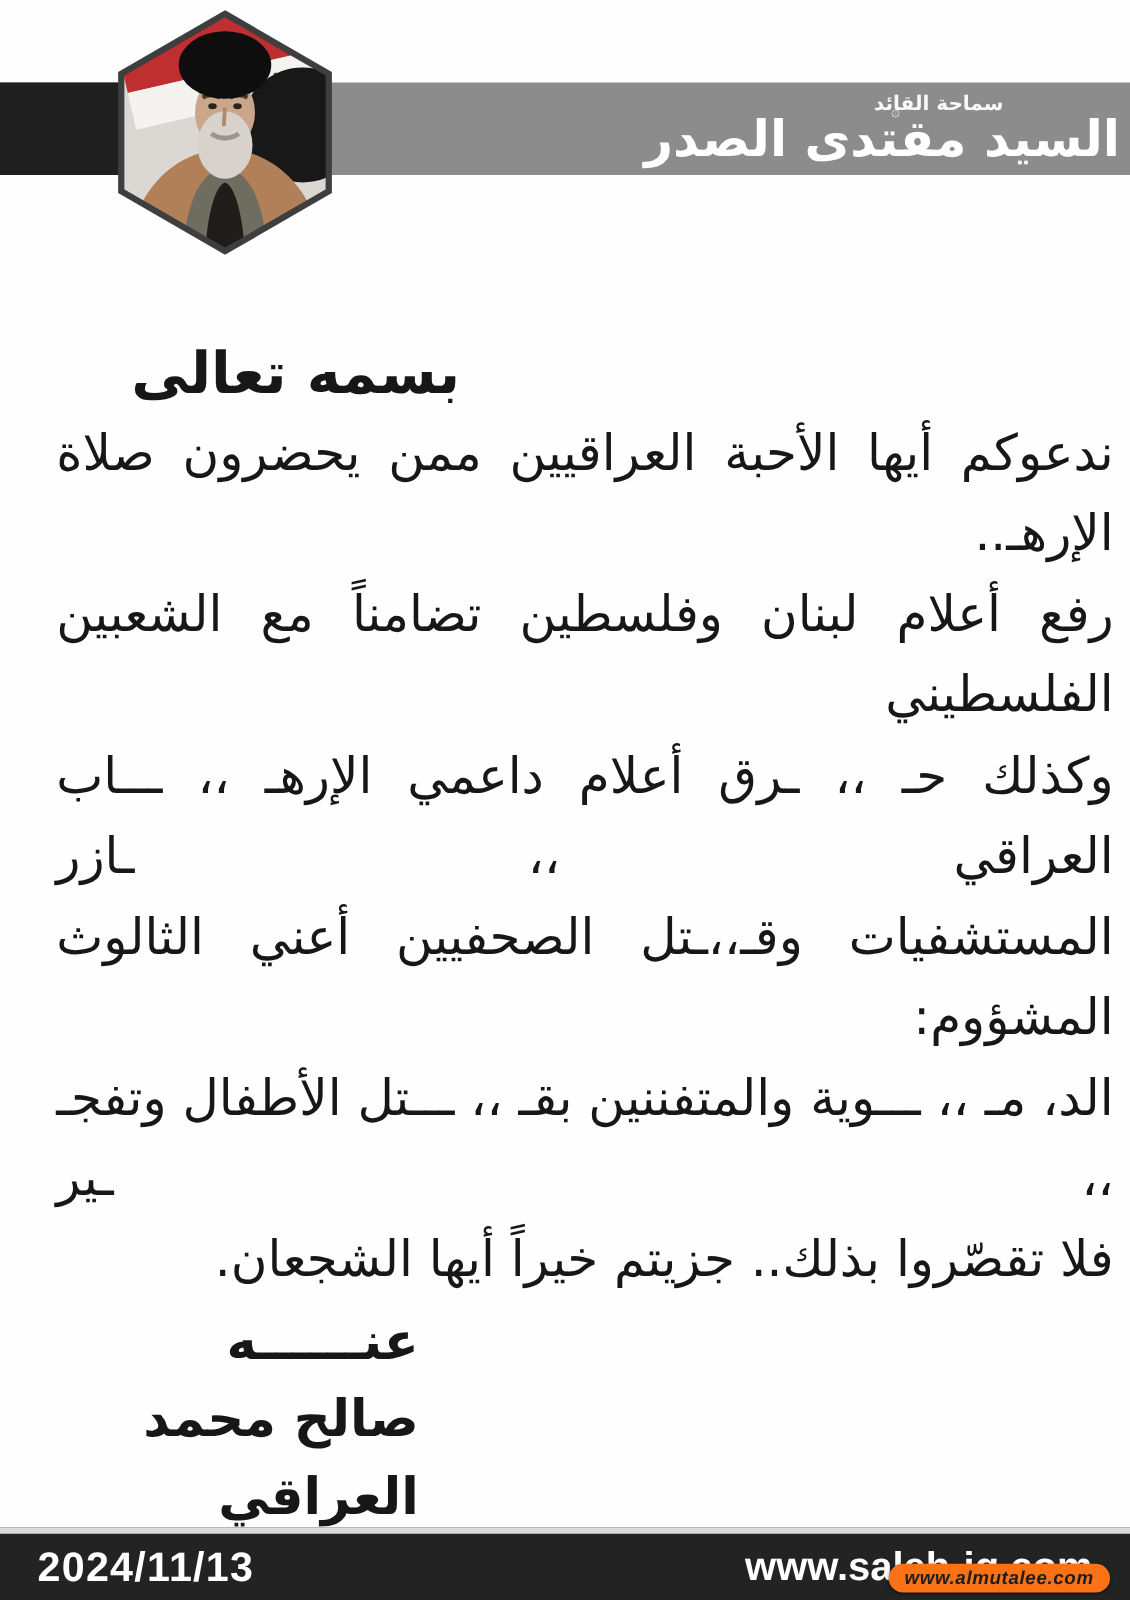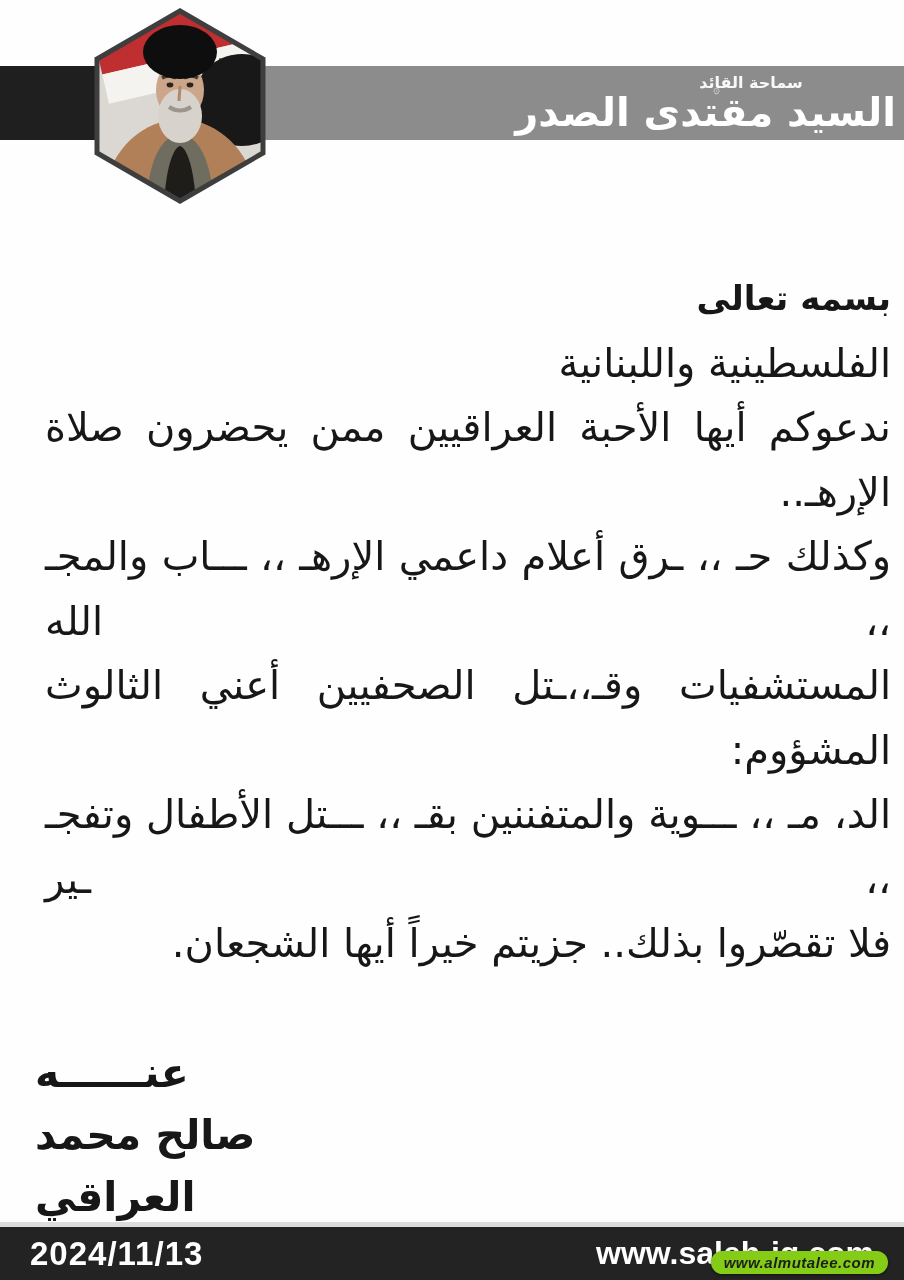--- a/index.html
+++ b/index.html
@@ -16,39 +16,39 @@
     text-align:center;direction:rtl;display:flex;flex-direction:column;justify-content:center;
   }
   .callig-small{font-size:16px;line-height:18px;letter-spacing:1px;font-weight:bold;opacity:.95;}
   .callig-big{font-size:40px;line-height:40px;font-weight:bold;white-space:nowrap;}
   .seal{position:absolute;top:16px;right:176px;font-size:12px;color:#ffffff;opacity:.85;}
   
   .content{
     position:absolute;top:266px;left:45px;right:13px;direction:rtl;
     color:#171717;font-size:40px;line-height:64.5px;
   }
-  .title{text-align:right;font-weight:bold;font-size:34px;padding-left:60px;}
+  .title{text-align:left;font-weight:bold;font-size:46px;padding-left:60px;}
   .line{min-height:64.5px;}
   .l-just{text-align:justify;text-align-last:justify;}
   .l-right{text-align:right;}
   .sig{
-    position:absolute;top:1042px;left:35px;width:300px;direction:rtl;text-align:left;
+    position:absolute;top:1042px;left:35px;width:300px;direction:rtl;text-align:right;
     color:#171717;font-weight:bold;font-size:41px;line-height:62px;
   }
   
   .footer{
     position:absolute;left:0;bottom:0;width:904px;height:58px;box-sizing:border-box;
     background:#232323;border-top:5px solid #dcdcdc;
     display:flex;align-items:center;justify-content:space-between;
     padding:0 30px;color:#ffffff;
   }
   .footer-date{font-weight:bold;font-size:33px;letter-spacing:1px;font-family:"Liberation Sans",sans-serif;}
   .footer-site{font-weight:bold;font-size:32px;font-family:"Liberation Sans",sans-serif;}
   .watermark{
-    position:absolute;right:16px;bottom:6px;background:#84cc16;color:#1d1d1d;
+    position:absolute;right:16px;bottom:6px;background:#f97316;color:#1d1d1d;
     border-radius:13px;padding:3px 13px;font-style:italic;font-weight:bold;font-size:15px;
     font-family:"Liberation Sans",sans-serif;box-shadow:0 1px 3px rgba(0,0,0,.55);
     letter-spacing:.5px;white-space:nowrap;
   }
 </style>
 </head>
 <body>
 
 <div class="page">
 
@@ -90,23 +90,23 @@
   </svg>
 
   <div class="callig">
     <span class="seal">۞</span>
     <div class="callig-small">سماحة القائد</div>
     <div class="callig-big">السيد مقتدى الصدر</div>
   </div>
 
   <div class="content">
     <div class="line title">بسمه تعالى</div>
-    <div class="line l-right">الفلسطينية واللبنانية</div>
     <div class="line l-just">ندعوكم أيها الأحبة العراقيين ممن يحضرون صلاة الإرهـ..</div>
-    <div class="line l-just">وكذلك حـ ،، ـرق أعلام داعمي الإرهـ ،، ـــاب والمجـ ،، الله</div>
+    <div class="line l-just">رفع أعلام لبنان وفلسطين تضامناً مع الشعبين الفلسطيني</div>
+    <div class="line l-just">وكذلك حـ ،، ـرق أعلام داعمي الإرهـ ،، ـــاب العراقي ،، ـازر</div>
     <div class="line l-just">المستشفيات وقـ،،ـتل الصحفيين أعني الثالوث المشؤوم:</div>
     <div class="line l-just">الد، مـ ،، ـــوية والمتفننين بقـ ،، ـــتل الأطفال وتفجـ ،، ـير</div>
     <div class="line l-right">فلا تقصّروا بذلك.. جزيتم خيراً أيها الشجعان.</div>
   </div>
 
   <div class="sig">
     <div>عنــــــه</div>
     <div>صالح محمد العراقي</div>
   </div>
 

